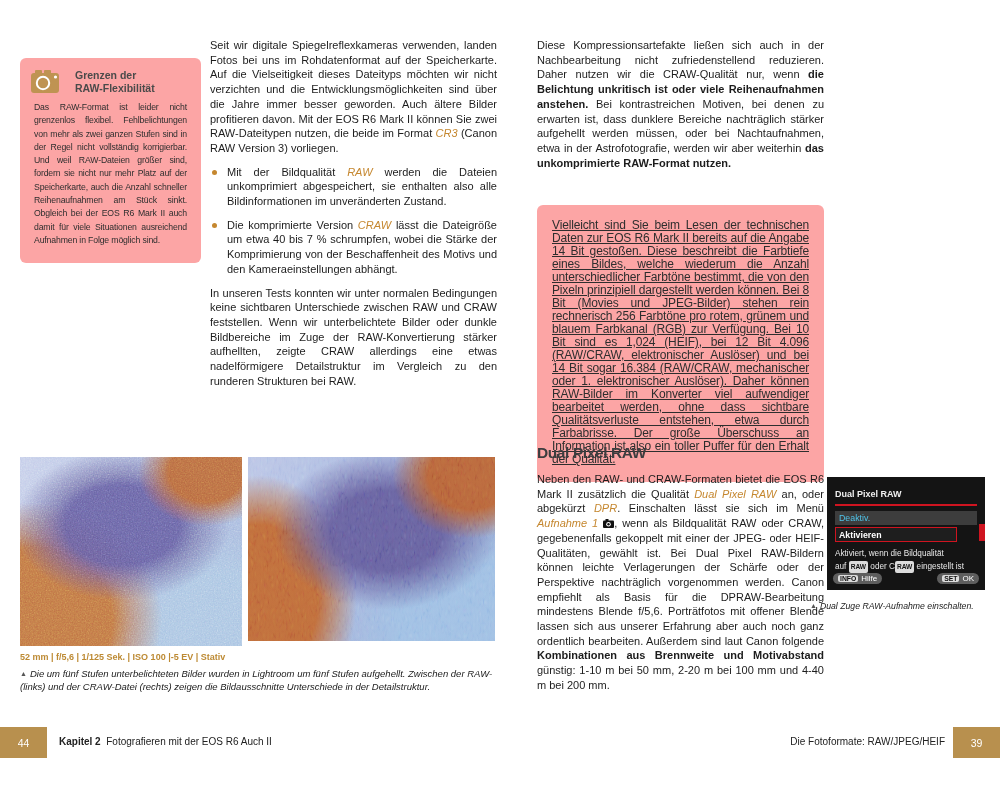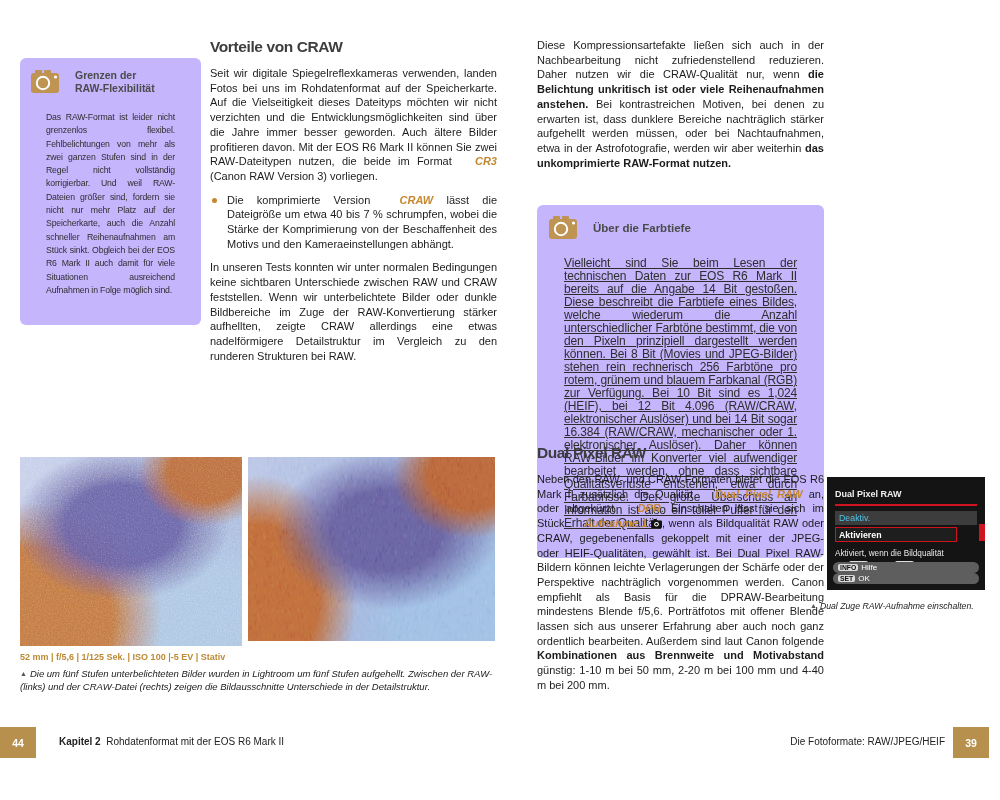--- a/index.html
+++ b/index.html
@@ -1,33 +1,33 @@
 <!DOCTYPE html>
 <html lang="de"><head>
 <meta charset="utf-8">
 <style>
   html,body{margin:0;padding:0;background:#e8e8e8;}
   .sheet{position:relative;width:1000px;height:800px;background:#ffffff;overflow:hidden;
          font-family:"Liberation Sans",sans-serif;color:#1c1c1c;}
 
   
-  .infobox{position:absolute;background:#c4b5fd;border-radius:6px;box-sizing:border-box;}
+  .infobox{position:absolute;background:#fca5a5;border-radius:6px;box-sizing:border-box;}
   .infobox-head{display:flex;align-items:center;gap:11px;margin-bottom:6px;}
   .infobox-title{font-weight:bold;color:#4a4a4a;font-size:10.5px;line-height:13px;}
   .infobox-title-lg{font-weight:bold;color:#4a4a4a;font-size:11.5px;}
-  .infobox-body{font-size:8.7px;line-height:13.3px;color:#2e2e2e;text-align:justify;margin:16px;letter-spacing:-0.15px;}
+  .infobox-body{font-size:8.7px;line-height:13.3px;color:#2e2e2e;text-align:justify;margin:4px;letter-spacing:-0.15px;}
   .left-infobox{left:20px;top:58px;width:181px;padding:11px 10px 12px;}
   .right-infobox{left:537px;top:205px;width:287px;padding:10px 11px 12px;}
   .right-infobox .infobox-body{font-size:12px;line-height:13px;text-decoration:underline;}
 
   
   .col{position:absolute;width:287px;}
   h2.sec{font-size:15.5px;font-weight:bold;color:#3d3d3f;margin:0 0 10px 0;letter-spacing:-0.4px;}
   p.body{font-size:11px;line-height:14.7px;text-align:justify;margin:0 0 9px 0;}
-  .kw{color:#c5872f;font-style:italic;font-weight:700;margin-left:16px;}
+  .kw{color:#c5872f;font-style:italic;font-weight:400;}
   .b{font-weight:bold;}
   .bullet-row{display:flex;margin:0 0 9px 0;}
   .bullet-dot{flex:0 0 auto;width:5px;height:5px;border-radius:50%;background:#c5872f;margin:5px 10px 0 2px;}
   .bullet-text{font-size:11px;line-height:14.7px;text-align:justify;}
 
   
   .photo{position:absolute;overflow:hidden;}
   .photo-bg{position:absolute;inset:0;}
   .photo1-bg{background:
      radial-gradient(ellipse 95px 75px at 84% 8%, rgba(183,101,56,.95) 0 40%, rgba(183,101,56,0) 72%),
@@ -53,27 +53,27 @@
   .cm-inner{padding:0 8px;}
   .cm-title{color:#efefef;font-size:9px;font-weight:bold;}
   .cm-redline{height:2px;background:#cf1420;margin:3px 8px 0 8px;}
   .cm-row1{margin:5px 8px 0 8px;background:#3d3d3d;color:#4fc3e8;font-size:8.8px;padding:2px 4px;}
   .cm-row2{margin:2px 0 0 8px;width:122px;box-sizing:border-box;border:1.5px solid #cf1420;background:#1e1e1e;
            color:#fff;font-size:8.8px;font-weight:bold;padding:1.5px 3px;}
   .cm-scroll{position:absolute;right:0;top:47px;width:6px;height:17px;background:#cf1420;}
   .cm-desc{margin:6px 8px 0 8px;color:#e9e9e9;font-size:8.2px;line-height:12.5px;}
   .cm-badge{display:inline-block;background:#dcdcdc;color:#111;font-size:6.6px;font-weight:bold;
             padding:0 2px;border-radius:2px;}
-  .cm-bottom{position:absolute;left:6px;right:6px;bottom:6px;display:flex;justify-content:space-between;flex-direction:column;}
+  .cm-bottom{position:absolute;left:6px;right:6px;bottom:6px;display:flex;justify-content:space-between;}
   .cm-pill{background:#5e5e5e;border-radius:8px;padding:1px 5px;color:#fff;font-size:8px;display:flex;align-items:center;gap:3px;}
   .cm-pill .cm-badge{font-size:6.8px;}
 
   
-  .pagenum{position:absolute;top:727px;width:36px;height:31px;background:#b8904e;color:#fff;
-           font-size:10.5px;font-weight:bold;display:flex;align-items:center;justify-content:center;}
+  .pagenum{position:absolute;top:727px;width:47px;height:31px;background:#b8904e;color:#fff;
+           font-size:10.5px;font-weight:normal;display:flex;align-items:center;justify-content:center;}
   .footer-text{position:absolute;top:736px;font-size:10px;color:#222;}
 
   .icon-inline-cam{display:inline-block;vertical-align:-1px;}
 </style>
 </head>
 <body>
 
 <div class="sheet">
 
   <aside class="infobox left-infobox">
@@ -87,23 +87,26 @@
       </svg>
       <div>
         <div class="infobox-title">Grenzen der</div>
         <div class="infobox-title">RAW-Flexibilität</div>
       </div>
     </div>
     <p class="infobox-body">Das RAW-Format ist leider nicht grenzenlos flexibel. Fehlbelichtungen von mehr als zwei ganzen Stufen sind in der Regel nicht vollständig korrigierbar. Und weil RAW-Dateien größer sind, fordern sie nicht nur mehr Platz auf der Speicherkarte, auch die Anzahl schneller Reihenaufnahmen am Stück sinkt. Obgleich bei der EOS R6 Mark II auch damit für viele Situationen ausreichend Aufnahmen in Folge möglich sind.</p>
   </aside>
 
   <main class="col" style="left:210px;top:38px;">
-    <h2 class="sec">Vorteile von CRAW</h2>
     <p class="body"><span>Seit wir digitale Spiegelreflexkameras verwenden, landen Fotos bei uns im Rohdatenformat auf der Speicherkarte. Auf die Vielseitigkeit dieses Dateityps möchten wir nicht verzichten und die Entwicklungsmöglichkeiten sind über die Jahre immer besser geworden. Auch ältere Bilder profitieren davon. Mit der EOS R6 Mark II können Sie zwei RAW-Dateitypen nutzen, die beide im Format </span><span class="kw">CR3</span><span> (Canon RAW Version 3) vorliegen.</span></p>
 
+    <div class="bullet-row">
+      <span class="bullet-dot"></span>
+      <span class="bullet-text"><span>Mit der Bildqualität </span><span class="kw">RAW</span><span> werden die Dateien unkomprimiert abgespeichert, sie enthalten also alle Bildinformationen im unveränderten Zustand.</span></span>
+    </div>
     <div class="bullet-row">
       <span class="bullet-dot"></span>
       <span class="bullet-text"><span>Die komprimierte Version </span><span class="kw">CRAW</span><span> lässt die Dateigröße um etwa 40 bis 7 % schrumpfen, wobei die Stärke der Komprimierung von der Beschaffenheit des Motivs und den Kameraeinstellungen abhängt.</span></span>
     </div>
 
     <p class="body" style="margin-top:3px;">In unseren Tests konnten wir unter normalen Bedingungen keine sichtbaren Unterschiede zwischen RAW und CRAW feststellen. Wenn wir unterbelichtete Bilder oder dunkle Bildbereiche im Zuge der RAW-Konvertierung stärker aufhellten, zeigte CRAW allerdings eine etwas nadelförmigere Detailstruktur im Vergleich zu den runderen Strukturen bei RAW.</p>
   </main>
 
   <div class="photo" style="left:20px;top:457px;width:222px;height:189px;">
     <div class="photo-bg photo1-bg"></div>
@@ -129,36 +132,26 @@
   <div class="photo-meta" style="left:20px;top:652px;">52 mm | f/5,6 | 1/125 Sek. | ISO 100 |-5 EV | Stativ</div>
   <div class="caption" style="left:20px;top:667px;width:476px;">
     <span class="cap-arrow">▲</span><span>Die um fünf Stufen unterbelichteten Bilder wurden in Lightroom um fünf Stufen aufgehellt. Zwischen der RAW- (links) und der CRAW-Datei (rechts) zeigen die Bildausschnitte Unterschiede in der Detailstruktur.</span>
   </div>
 
   <div class="col" style="left:537px;top:38px;">
     <p class="body"><span>Diese Kompressionsartefakte ließen sich auch in der Nachbearbeitung nicht zufriedenstellend reduzieren. Daher nutzen wir die CRAW-Qualität nur, wenn </span><span class="b">die Belichtung unkritisch ist oder viele Reihenaufnahmen anstehen.</span><span> Bei kontrastreichen Motiven, bei denen zu erwarten ist, dass dunklere Bereiche nachträglich stärker aufgehellt werden müssen, oder bei Nachtaufnahmen, etwa in der Astrofotografie, werden wir aber weiterhin </span><span class="b">das unkomprimierte RAW-Format nutzen.</span></p>
   </div>
 
   <aside class="infobox right-infobox">
-    <div class="infobox-head">
-      <svg width="34" height="26" viewBox="0 0 34 26">
-        <rect x="5" y="1" width="7" height="4" rx="1" fill="#bf9352"></rect>
-        <rect x="14" y="1" width="7" height="4" rx="1" fill="#bf9352"></rect>
-        <rect x="1" y="4" width="28" height="20" rx="3" fill="#bf9352"></rect>
-        <circle cx="13" cy="14" r="6.2" fill="none" stroke="#ffffff" stroke-width="2"></circle>
-        <circle cx="25.5" cy="8" r="1.6" fill="#ffffff"></circle>
-      </svg>
-      <div class="infobox-title-lg">Über die Farbtiefe</div>
-    </div>
     <p class="infobox-body">Vielleicht sind Sie beim Lesen der technischen Daten zur EOS R6 Mark II bereits auf die Angabe 14 Bit gestoßen. Diese beschreibt die Farbtiefe eines Bildes, welche wiederum die Anzahl unterschiedlicher Farbtöne bestimmt, die von den Pixeln prinzipiell dargestellt werden können. Bei 8 Bit (Movies und JPEG-Bilder) stehen rein rechnerisch 256 Farbtöne pro rotem, grünem und blauem Farbkanal (RGB) zur Verfügung. Bei 10 Bit sind es 1,024 (HEIF), bei 12 Bit 4.096 (RAW/CRAW, elektronischer Auslöser) und bei 14 Bit sogar 16.384 (RAW/CRAW, mechanischer oder 1. elektronischer Auslöser). Daher können RAW-Bilder im Konverter viel aufwendiger bearbeitet werden, ohne dass sichtbare Qualitätsverluste entstehen, etwa durch Farbabrisse. Der große Überschuss an Information ist also ein toller Puffer für den Erhalt der Qualität.</p>
   </aside>
 
   <div class="col" style="left:537px;top:444px;">
     <h2 class="sec">Dual Pixel RAW</h2>
-    <p class="body"><span>Neben den RAW- und CRAW-Formaten bietet die EOS R6 Mark II zusätzlich die Qualität </span><span class="kw">Dual Pixel RAW</span><span> an, oder abgekürzt </span><span class="kw">DPR</span><span>. Einschalten lässt sie sich im Stück </span><span class="kw">Aufnahme 1</span>
+    <p class="body"><span>Neben den RAW- und CRAW-Formaten bietet die EOS R6 Mark II zusätzlich die Qualität </span><span class="kw">Dual Pixel RAW</span><span> an, oder abgekürzt </span><span class="kw">DPR</span><span>. Einschalten lässt sie sich im Menü </span><span class="kw">Aufnahme 1</span>
       <svg class="icon-inline-cam" width="11" height="9" viewBox="0 0 11 9">
         <rect x="2.5" y="0" width="3" height="2" fill="#111"></rect>
         <rect x="0" y="1.5" width="11" height="7.5" rx="1" fill="#111"></rect>
         <circle cx="5.5" cy="5.2" r="2.3" fill="#fff"></circle>
         <circle cx="5.5" cy="5.2" r="1.2" fill="#111"></circle>
       </svg><span>, wenn als Bildqualität RAW oder CRAW, gegebenenfalls gekoppelt mit einer der JPEG- oder HEIF-Qualitäten, gewählt ist. Bei Dual Pixel RAW-Bildern können leichte Verlagerungen der Schärfe oder der Perspektive nachträglich vorgenommen werden. Canon empfiehlt als Basis für die DPRAW-Bearbeitung mindestens Blende f/5,6. Porträtfotos mit offener Blende lassen sich aus unserer Erfahrung aber auch noch ganz ordentlich bearbeiten. Außerdem sind laut Canon folgende </span><span class="b">Kombinationen aus Brennweite und Motivabstand</span><span> günstig: 1-10 m bei 50 mm, 2-20 m bei 100 mm und 4-40 m bei 200 mm.</span></p>
   </div>
 
   <div class="cam-menu">
     <div class="cm-inner"><span class="cm-title">Dual Pixel RAW</span></div>
@@ -180,18 +173,18 @@
           <span>OK</span>
         </div>
     </div>
   </div>
   <div class="caption" style="left:810px;top:599px;width:186px;font-size:8.7px;">
     <span class="cap-arrow">▲</span><span>Dual Zuge RAW-Aufnahme einschalten.</span>
   </div>
 
   <div class="pagenum" style="left:0;">44</div>
   <div class="footer-text" style="left:59px;">
-    <span class="b">Kapitel 2</span>&nbsp;&nbsp;<span>Rohdatenformat mit der EOS R6 Mark II</span>
+    <span class="b">Kapitel 2</span>&nbsp;&nbsp;<span>Fotografieren mit der EOS R6 Auch II</span>
   </div>
   <div class="footer-text" style="left:700px;width:245px;text-align:right;">Die Fotoformate: RAW/JPEG/HEIF</div>
   <div class="pagenum" style="left:953px;">39</div>
 
 </div>
 
 </body></html>

